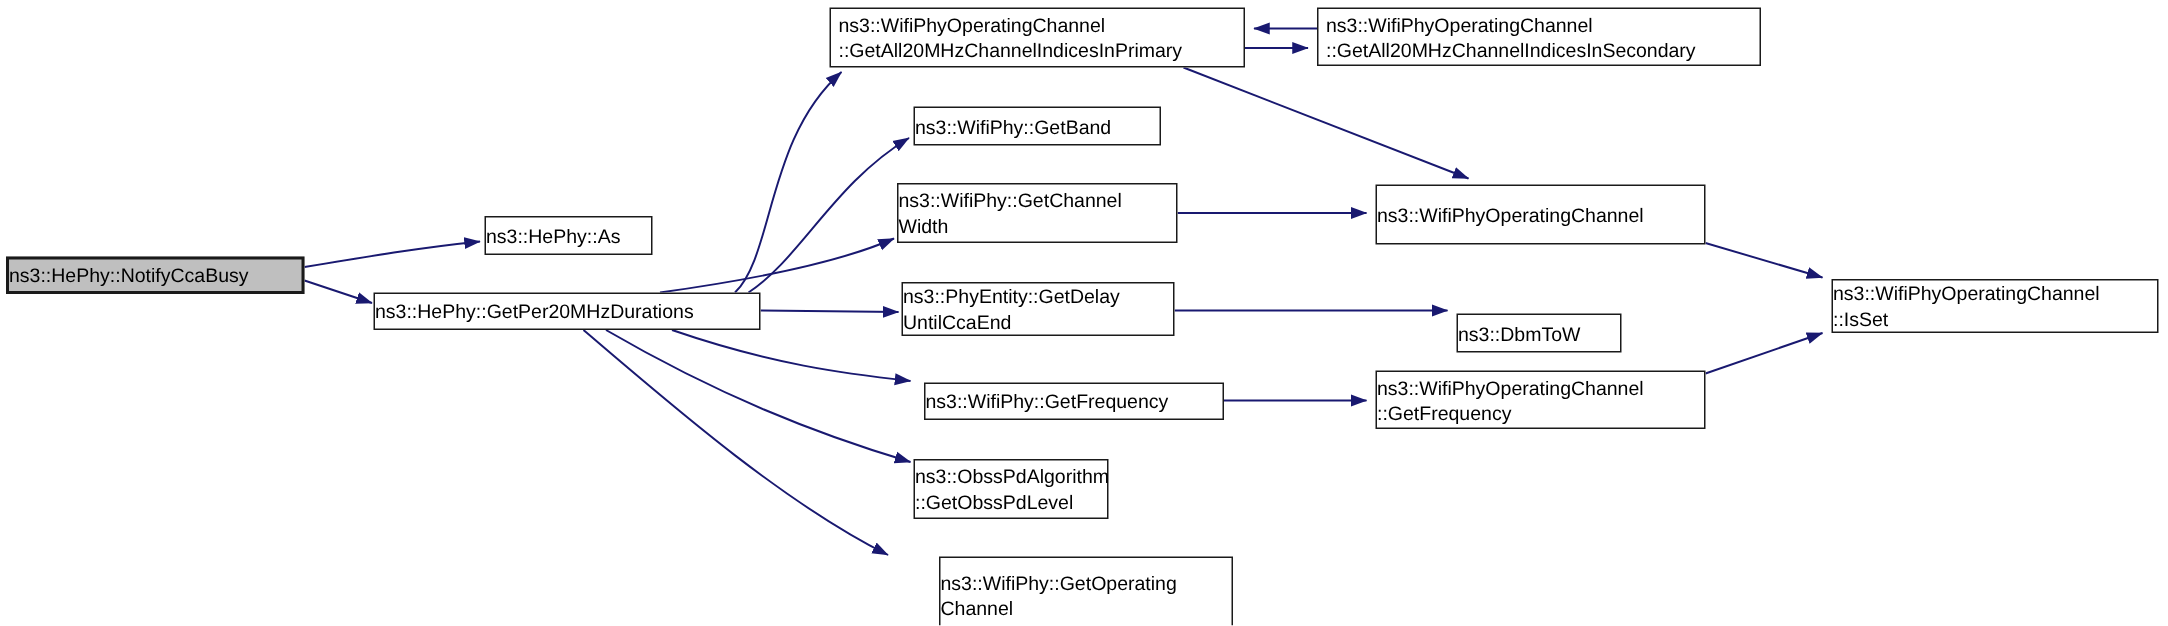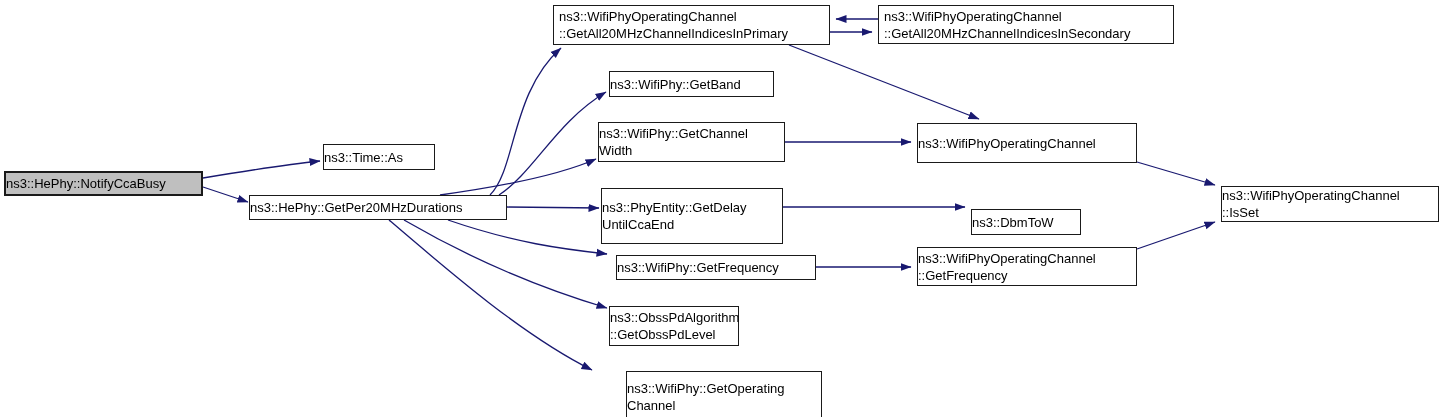--- a/index.html
+++ b/index.html
@@ -38,21 +38,21 @@
   .node.hl { background: var(--hl); border-width: 2px; }
 
   #n-notify     { left: 4px;    top: 171px; width: 199px; height: 25px; }
   #n-timeas     { left: 323px;  top: 144px; width: 112px; height: 26px; }
   #n-durations  { left: 249px;  top: 195px; width: 258px; height: 25px; }
   #n-primary    { left: 553px;  top: 5px;   width: 277px; height: 40px; }
   #n-secondary  { left: 878px;  top: 5px;   width: 296px; height: 39px; }
   #n-getband    { left: 609px;  top: 71px;  width: 165px; height: 26px; }
   #n-chwidth    { left: 598px;  top: 122px; width: 187px; height: 40px; }
   #n-getwidth   { left: 917px;  top: 123px; width: 220px; height: 40px; }
-  #n-getdelay   { left: 601px;  top: 188px; width: 182px; height: 56px; }
+  #n-getdelay   { left: 601px;  top: 188px; width: 182px; height: 36px; }
   #n-dbmtow     { left: 971px;  top: 195px; width: 110px; height: 26px; margin-top: 14px; }
   #n-wififreq   { left: 616px;  top: 255px; width: 200px; height: 25px; }
   #n-opchanfreq { left: 917px;  top: 247px; width: 220px; height: 39px; }
   #n-obss       { left: 609px;  top: 306px; width: 130px; height: 40px; }
   #n-opchan     { left: 626px;  top: 371px; width: 196px; height: 51px; }
   #n-isset      { left: 1221px; top: 186px; width: 218px; height: 36px; }
 </style>
 </head>
 <body>
 
@@ -86,21 +86,21 @@
 
     <path class="edge" marker-end="url(#arw)" d="M 1137,162 L 1215,185"></path>
     <path class="edge" marker-end="url(#arw)" d="M 1137,249 L 1215,222"></path>
   </svg>
 
   <div class="node hl" id="n-notify">
     <span>ns3::HePhy::NotifyCcaBusy</span>
   </div>
 
   <div class="node" id="n-timeas">
-    <span>ns3::Time::As</span>
+    <span>ns3::HePhy::As</span>
   </div>
 
   <div class="node" id="n-durations">
     <span>ns3::HePhy::GetPer20MHzDurations</span>
   </div>
 
   <div class="node left-align" id="n-primary">
     <span>ns3::WifiPhyOperatingChannel</span>
     <span>::GetAll20MHzChannelIndicesInPrimary</span>
   </div>

